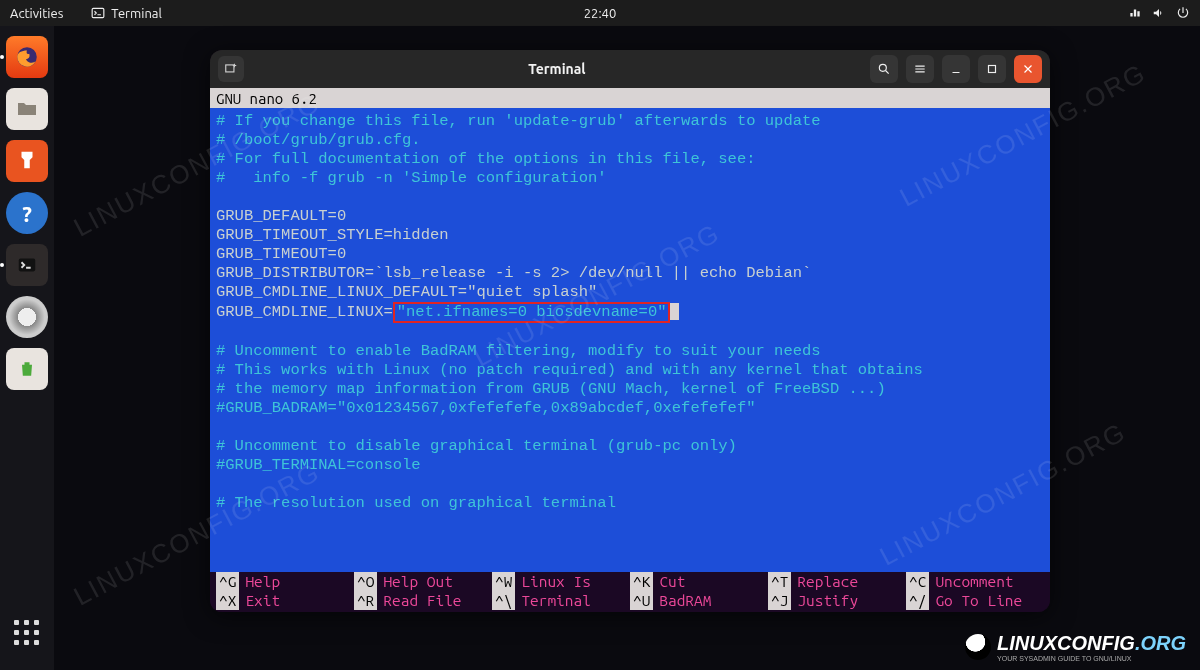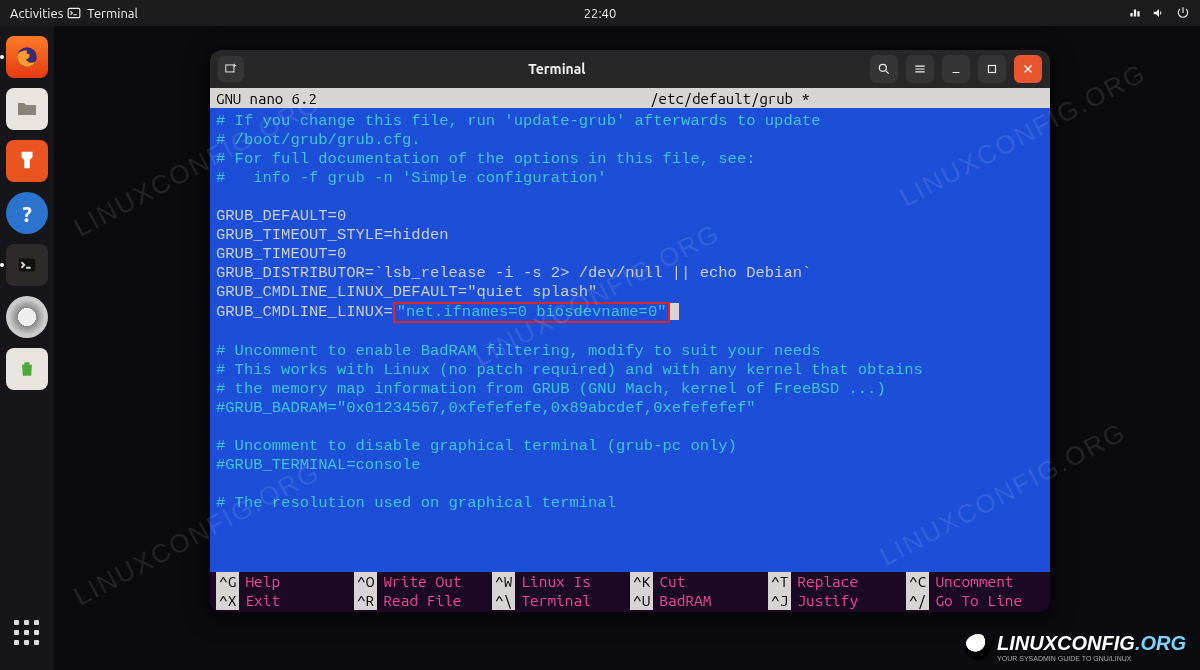--- a/index.html
+++ b/index.html
@@ -15,21 +15,21 @@
   .topbar {
     height: 26px;
     background: #1c1c1c;
     display: flex;
     align-items: center;
     color: #eee;
     font-size: 13px;
     padding: 0 10px;
     position: relative;
   }
-  .topbar .left { display: flex; align-items: center; gap: 4px; }
+  .topbar .left { display: flex; align-items: center; gap: 28px; }
   .topbar .center { position: absolute; left: 50%; transform: translateX(-50%); }
   .topbar .right { margin-left: auto; display: flex; gap: 10px; align-items: center; }
   .topbar .term-item { display: flex; align-items: center; gap: 6px; }
   .topbar svg { width: 14px; height: 14px; fill: #eee; }
 
   
   .dock {
     position: absolute;
     left: 0; top: 26px; bottom: 0;
     width: 54px;
@@ -294,33 +294,32 @@
       <div class="hdr-btn close">
         <svg viewBox="0 0 24 24">
             <path d="M6 6l12 12M18 6L6 18" stroke="#fff" stroke-width="2"></path>
           </svg>
       </div>
     </div>
   </div>
 
   <div class="nano-header">
     <span class="left">GNU nano 6.2</span>
-    <span class="mid">/etc/default/grub *</span>
   </div>
 
   <div class="term-body"><div id="lines-before"><div class="c-comment"># If you change this file, run 'update-grub' afterwards to update</div><div class="c-comment"># /boot/grub/grub.cfg.</div><div class="c-comment"># For full documentation of the options in this file, see:</div><div class="c-comment">#   info -f grub -n 'Simple configuration'</div><div class="">&nbsp;</div><div class="c-var">GRUB_DEFAULT=0</div><div class="c-var">GRUB_TIMEOUT_STYLE=hidden</div><div class="c-var">GRUB_TIMEOUT=0</div><div class="c-var">GRUB_DISTRIBUTOR=`lsb_release -i -s 2&gt; /dev/null || echo Debian`</div><div class="c-var">GRUB_CMDLINE_LINUX_DEFAULT="quiet splash"</div></div><div><span class="c-var">GRUB_CMDLINE_LINUX=</span><span class="highlight-box c-quote">"net.ifnames=0 biosdevname=0"</span><span class="cursor"></span></div><div id="lines-after"><div class="">&nbsp;</div><div class="c-comment"># Uncomment to enable BadRAM filtering, modify to suit your needs</div><div class="c-comment"># This works with Linux (no patch required) and with any kernel that obtains</div><div class="c-comment"># the memory map information from GRUB (GNU Mach, kernel of FreeBSD ...)</div><div class="c-comment">#GRUB_BADRAM="0x01234567,0xfefefefe,0x89abcdef,0xefefefef"</div><div class="">&nbsp;</div><div class="c-comment"># Uncomment to disable graphical terminal (grub-pc only)</div><div class="c-comment">#GRUB_TERMINAL=console</div><div class="">&nbsp;</div><div class="c-comment"># The resolution used on graphical terminal</div></div></div>
 
   <div class="nano-shortcuts" id="shortcuts">
       <div class="sc-cell">
         <span class="sc-key">^G</span>
         <span class="sc-label">Help</span>
       </div>
       <div class="sc-cell">
         <span class="sc-key">^O</span>
-        <span class="sc-label">Write Out</span>
+        <span class="sc-label">Help Out</span>
       </div>
       <div class="sc-cell">
         <span class="sc-key">^W</span>
         <span class="sc-label">Linux Is</span>
       </div>
       <div class="sc-cell">
         <span class="sc-key">^K</span>
         <span class="sc-label">Cut</span>
       </div>
       <div class="sc-cell">

